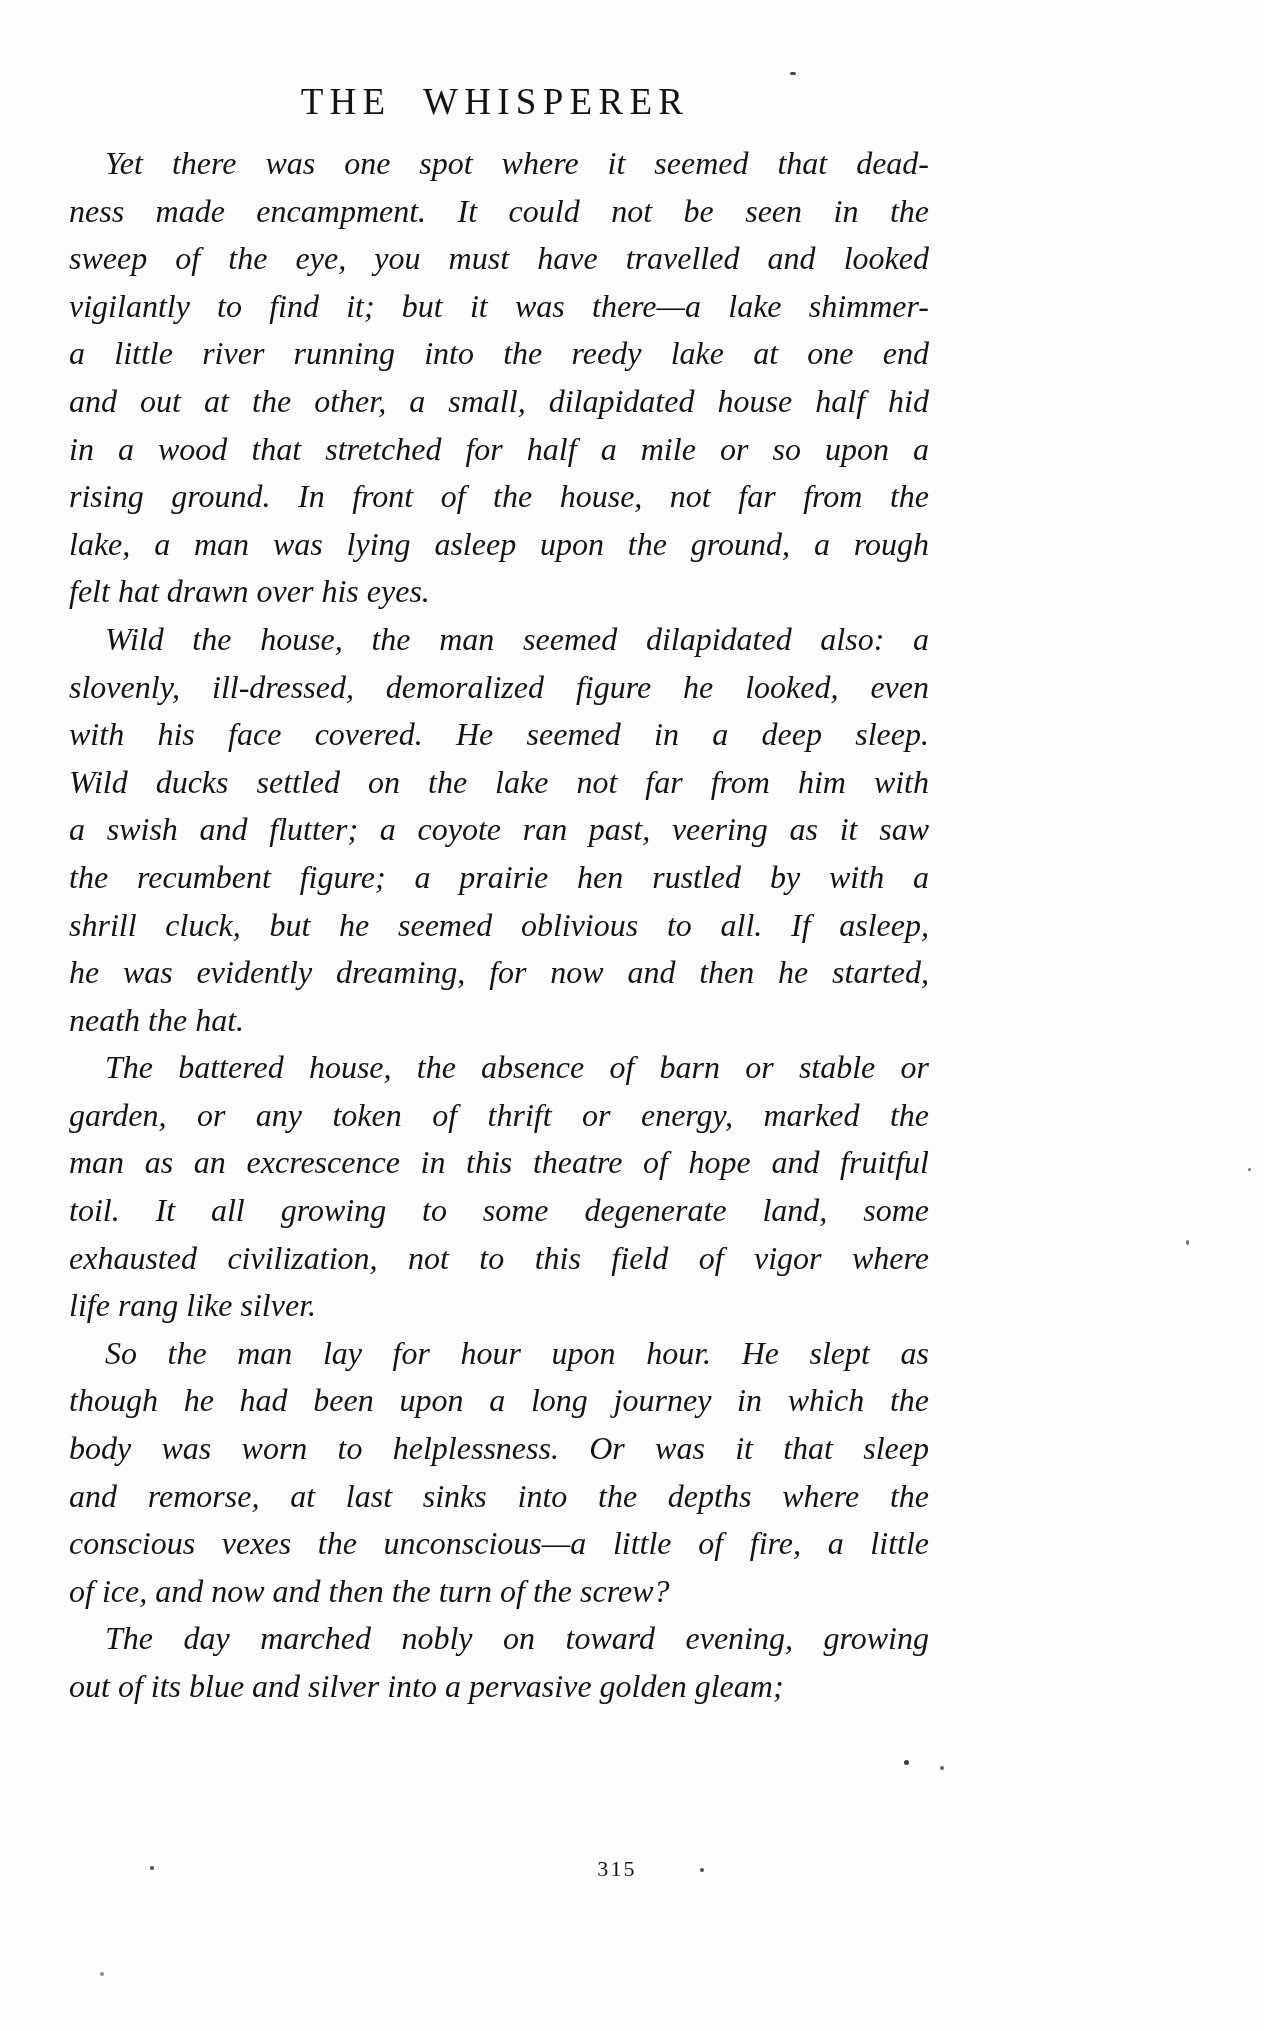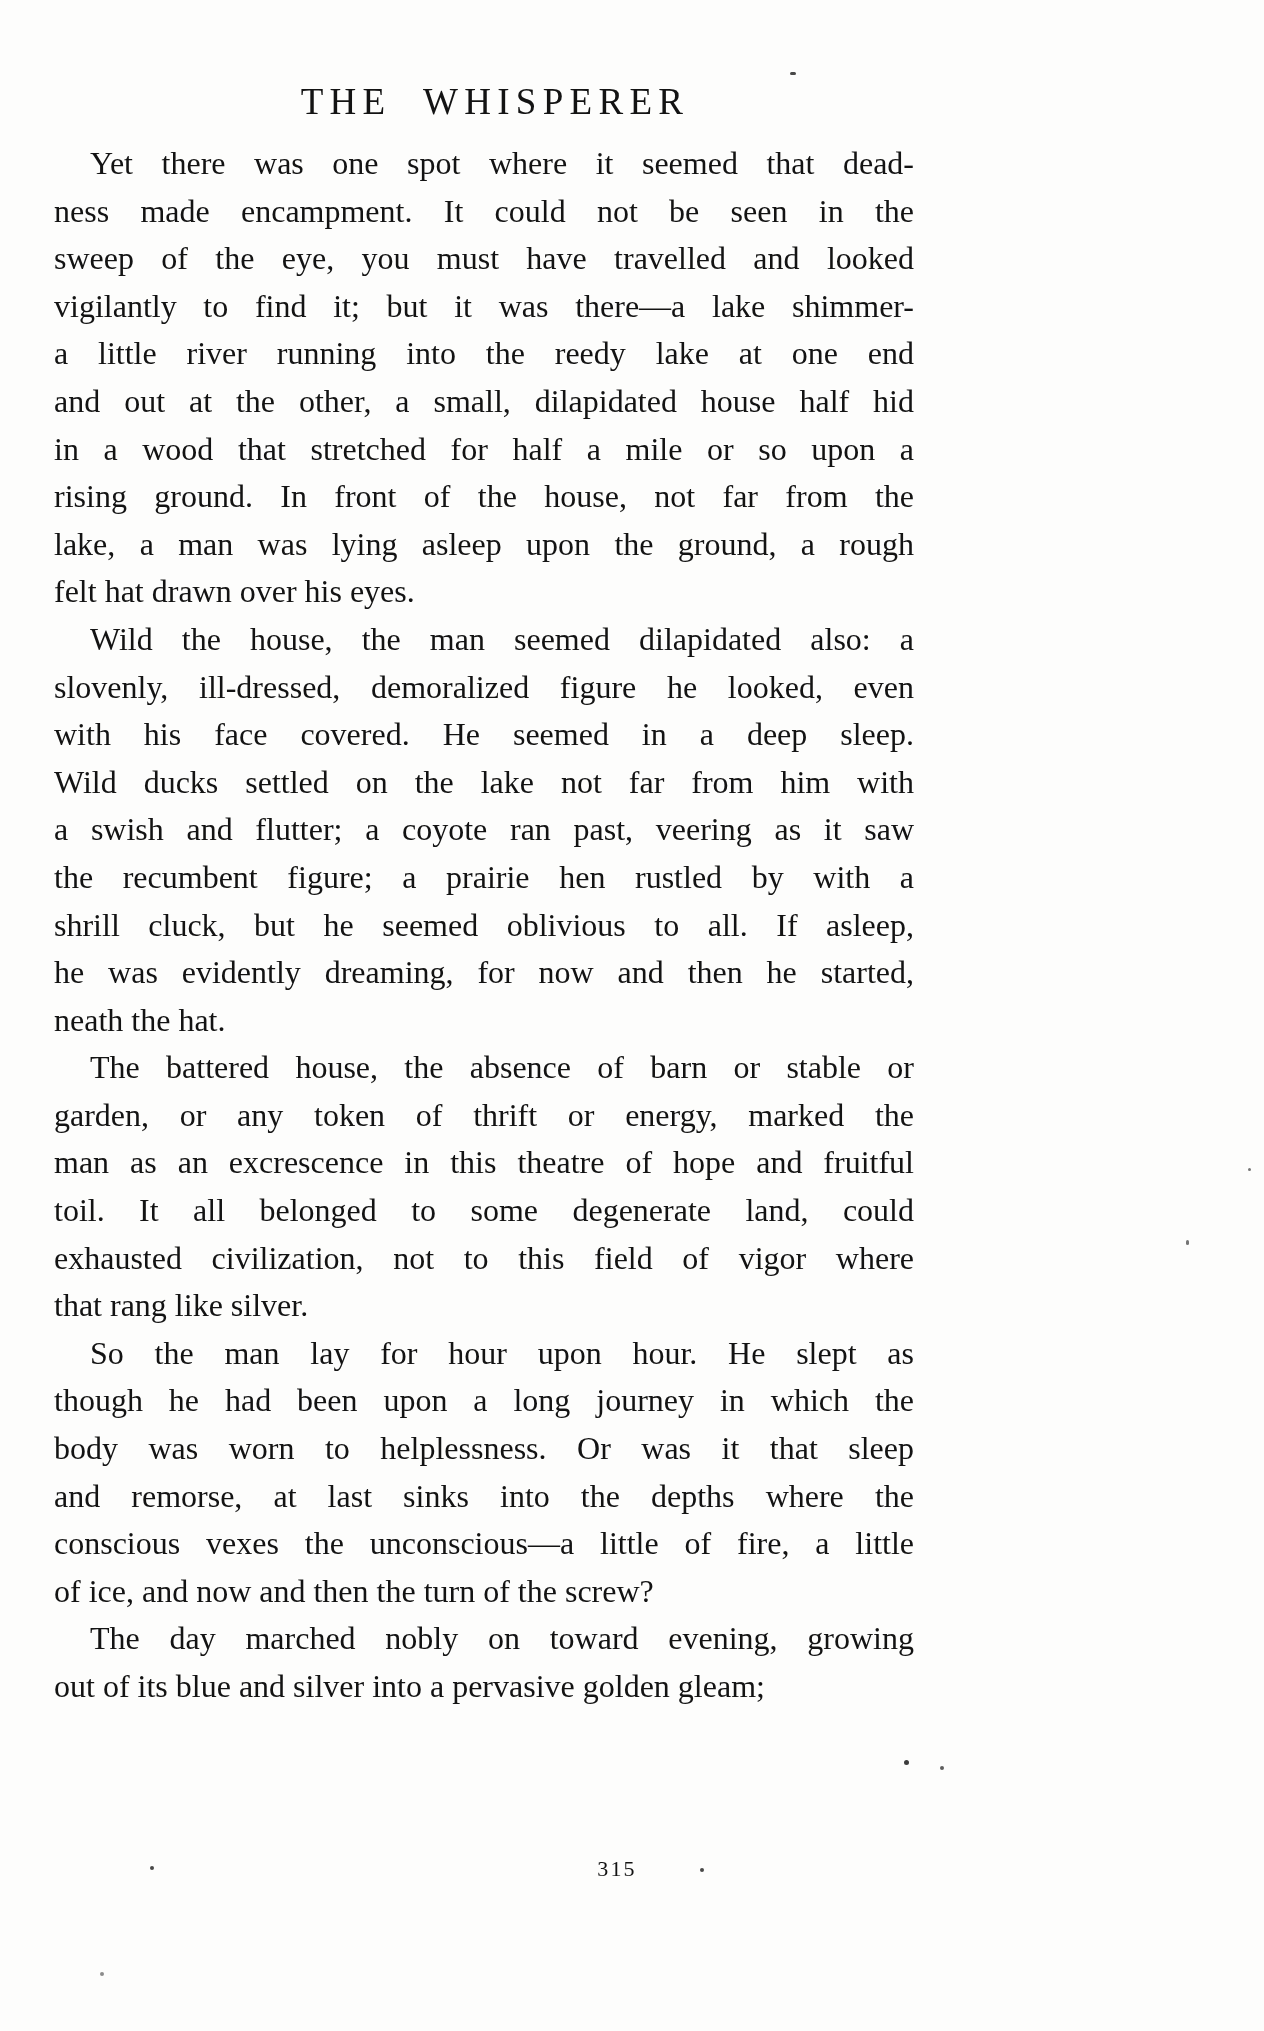--- a/index.html
+++ b/index.html
@@ -19,22 +19,23 @@
     width:860px;
     text-align:center;
     font-size:37px;
     letter-spacing:0.17em;
     word-spacing:0.45em;
     white-space:nowrap;
   }
   .content{
     position:absolute;
     top:140px;
-    left:54px;
+    left:69px;
     width:860px;
+    font-style:italic;
   }
   .para{margin:0;}
   .line{
     font-size:32px;
     line-height:47.6px;
     text-align:justify;
     text-align-last:justify;
     text-justify:inter-word;
     white-space:normal;
   }
@@ -91,23 +92,23 @@
         <div class="line">a swish and flutter; a coyote ran past, veering as it saw</div>
         <div class="line">the recumbent figure; a prairie hen rustled by with a</div>
         <div class="line">shrill cluck, but he seemed oblivious to all. If asleep,</div>
         <div class="line">he was evidently dreaming, for now and then he started,</div>
         <div class="line para-last">neath the hat.</div>
       </div>
       <div class="para">
         <div class="line para-first">The battered house, the absence of barn or stable or</div>
         <div class="line">garden, or any token of thrift or energy, marked the</div>
         <div class="line">man as an excrescence in this theatre of hope and fruitful</div>
-        <div class="line">toil. It all belonged to some degenerate land, could</div>
+        <div class="line">toil. It all growing to some degenerate land, some</div>
         <div class="line">exhausted civilization, not to this field of vigor where</div>
-        <div class="line para-last">that rang like silver.</div>
+        <div class="line para-last">life rang like silver.</div>
       </div>
       <div class="para">
         <div class="line para-first">So the man lay for hour upon hour. He slept as</div>
         <div class="line">though he had been upon a long journey in which the</div>
         <div class="line">body was worn to helplessness. Or was it that sleep</div>
         <div class="line">and remorse, at last sinks into the depths where the</div>
         <div class="line">conscious vexes the unconscious—a little of fire, a little</div>
         <div class="line para-last">of ice, and now and then the turn of the screw?</div>
       </div>
       <div class="para">

